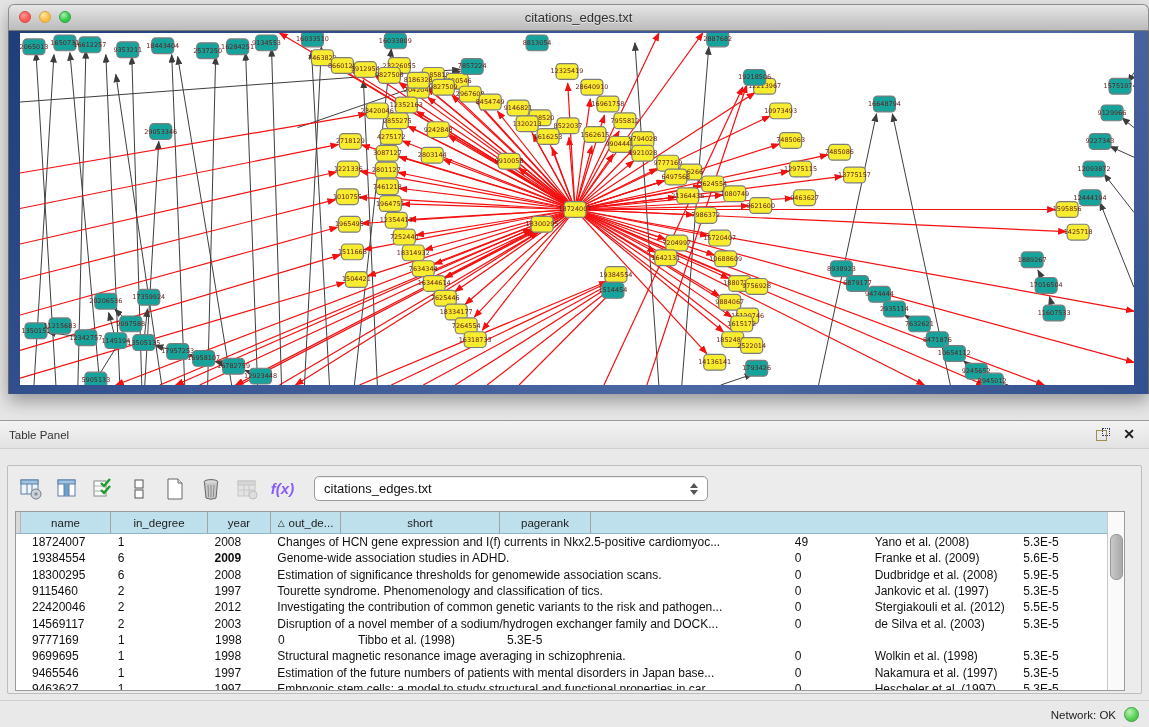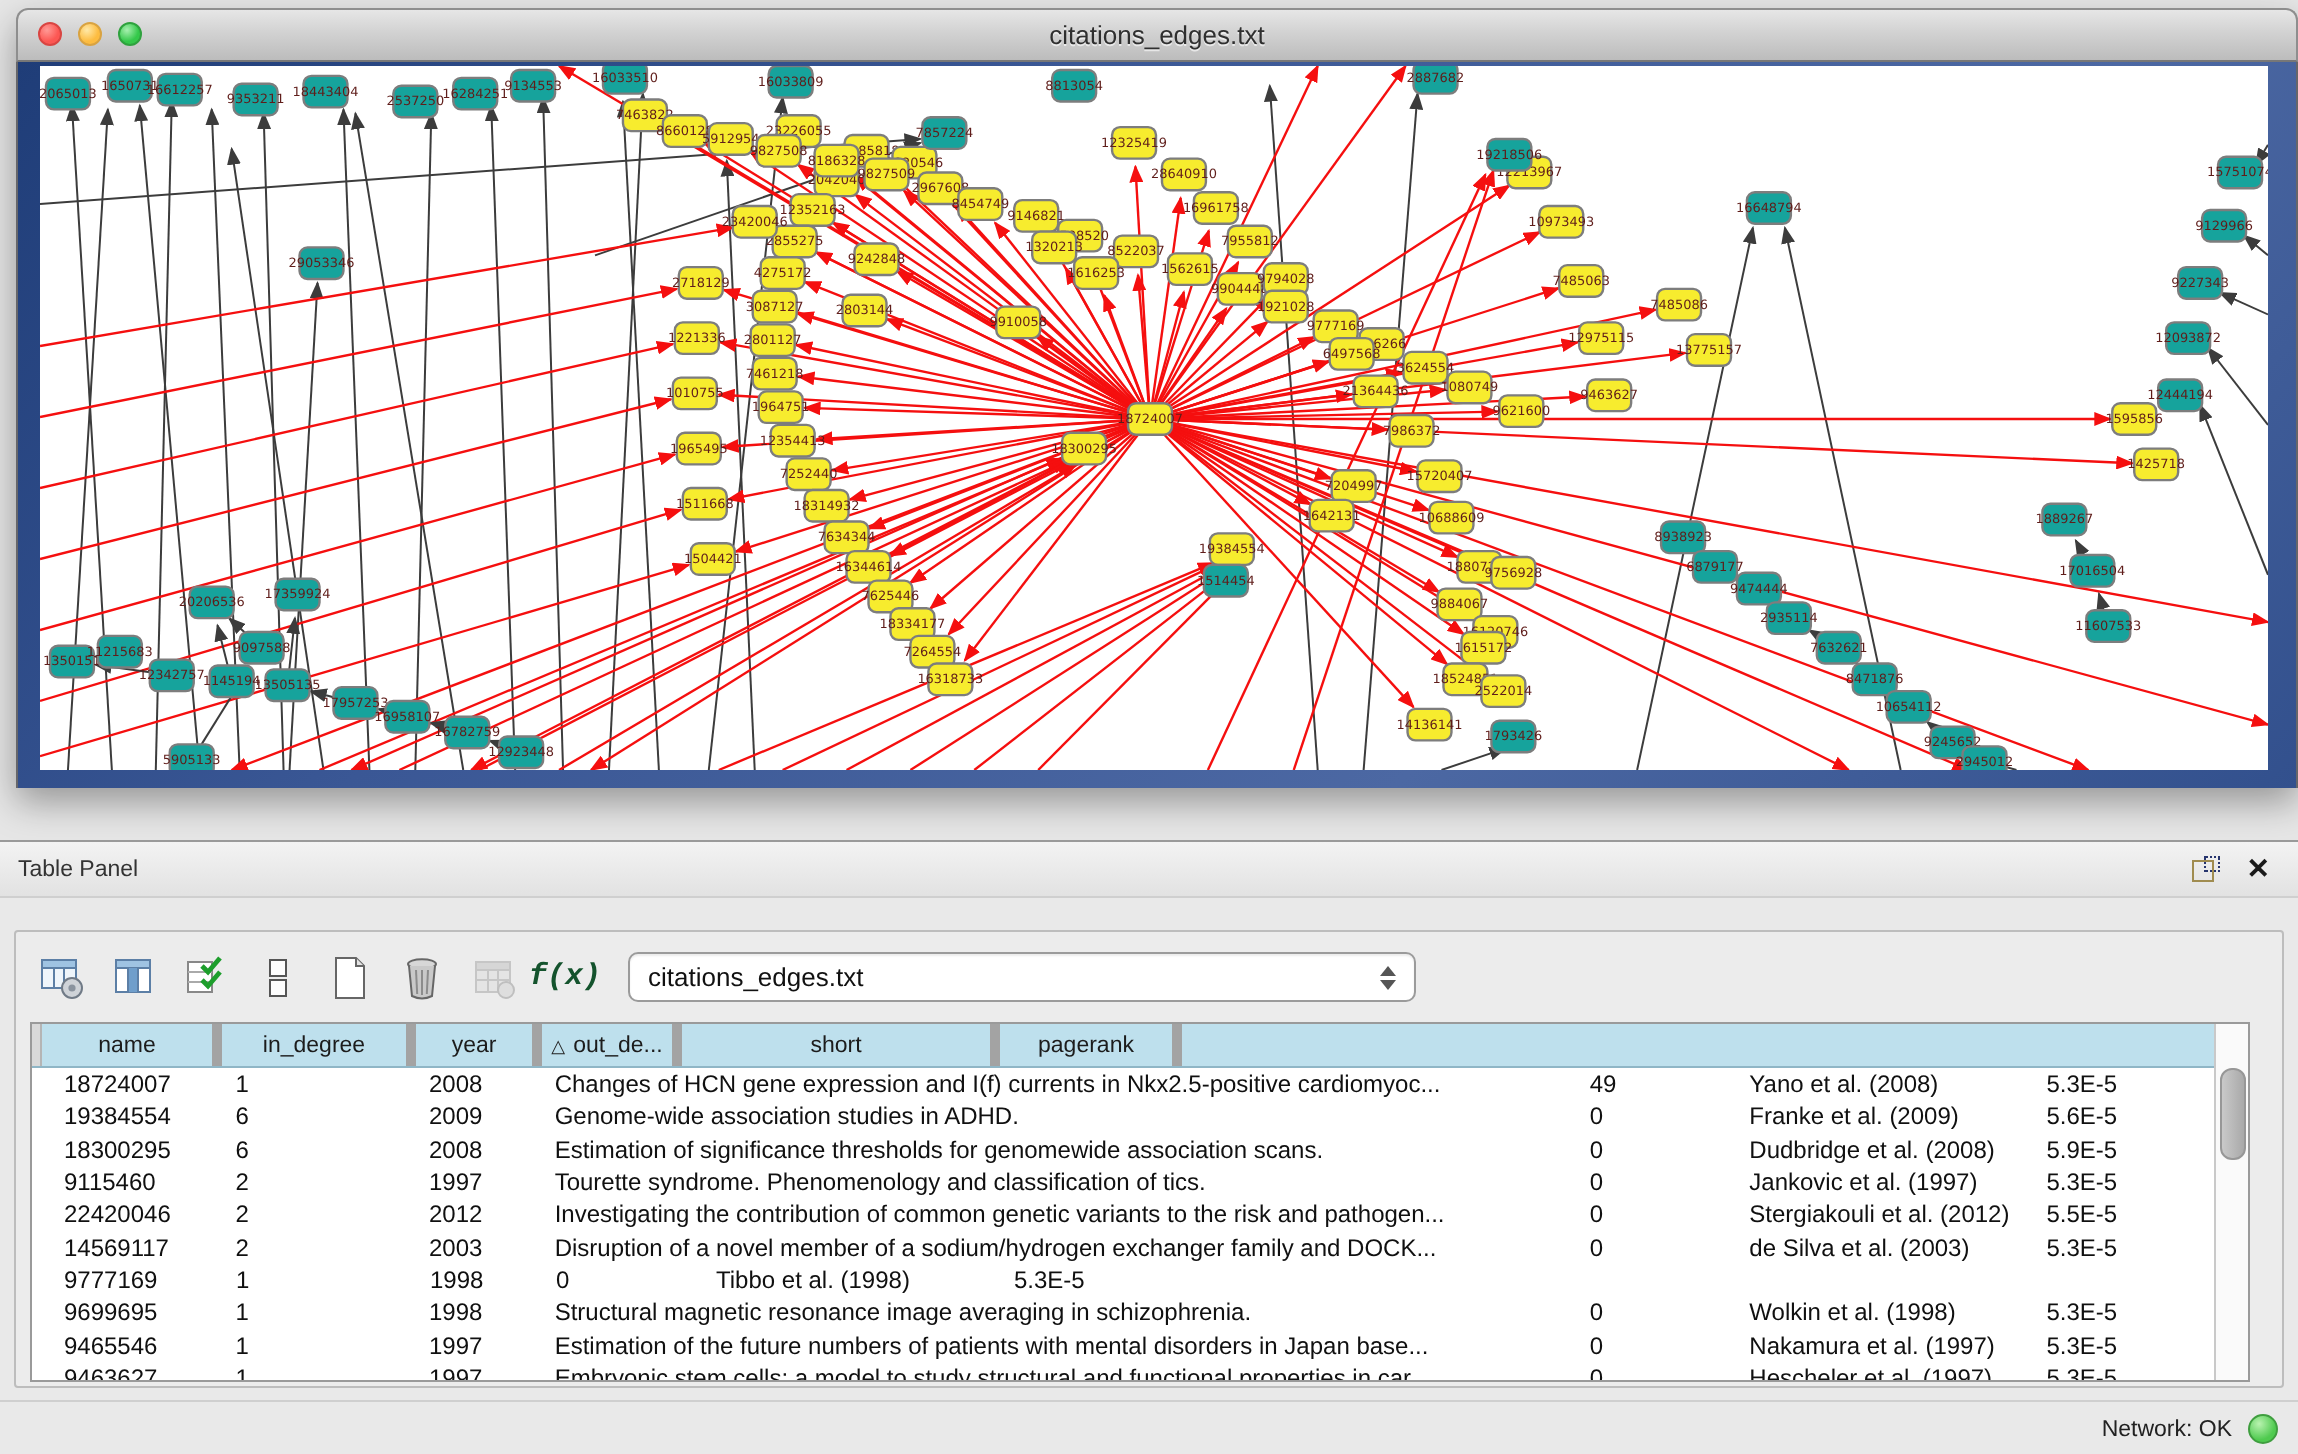--- a/index.html
+++ b/index.html
@@ -34,35 +34,35 @@
   .float-btn{width:14px;height:13px;position:relative;cursor:default;}
   .float-btn .sq1{position:absolute;left:0;bottom:0;width:9px;height:9px;border:1.4px solid #a08c50;}
   .float-btn .sq2{position:absolute;right:0;top:0;width:6px;height:6px;border:1.4px dotted #27356e;}
   .close-btn{font-size:14px;font-weight:bold;color:#1a1a1a;line-height:13px;cursor:default;}
   .panel-body{position:absolute;left:7px;top:44px;width:1133px;height:227px;
       background:#ececec;border:1px solid #bdbdbd;border-radius:2px;}
   
   .tp-toolbar{position:absolute;left:0;top:0;right:0;height:45px;display:flex;align-items:center;}
   .tb-icon{width:27px;height:27px;margin-left:9px;display:flex;align-items:center;justify-content:center;}
   .tb-icon svg{display:block;}
-  .fx{font-family:Liberation Mono, monospace;font-style:italic;font-weight:bold;font-size:15px;color:#14532d;}
+  .fx{font-family:Liberation Sans, sans-serif;font-style:italic;font-weight:bold;font-size:15px;color:#8b5cf6;}
   .dropdown{margin-left:18px;width:392px;height:23px;background:#fff;border:1px solid #9b9b9b;
       border-radius:5px;display:flex;align-items:center;box-shadow:inset 0 1px 1px rgba(0,0,0,.08);}
   .dropdown .dd-value{flex:1;font-size:13px;color:#111;padding-left:9px;}
   .dd-arrows{width:18px;display:flex;flex-direction:column;align-items:center;gap:2px;padding-right:4px;}
   .dd-arrows i{width:0;height:0;border-left:4px solid transparent;border-right:4px solid transparent;}
   .dd-arrows .up{border-bottom:5px solid #555;}
   .dd-arrows .dn{border-top:5px solid #555;}
   
   .data-table{position:absolute;left:7px;top:45px;width:1110px;height:180px;
       background:#fff;border:1px solid #9a9a9a;box-sizing:border-box;display:flex;flex-direction:column;overflow:hidden;}
   .dt-inner{flex:1;display:flex;}
   .dt-cols{flex:1;display:flex;flex-direction:column;overflow:hidden;}
   .dt-header{display:flex;height:21px;flex:none;background:#bee0ed;border-bottom:1px solid #8fb6c6;}
-  .dt-header .hcell{box-sizing:border-box;border-right:5px solid #a3a3a3;display:flex;
+  .dt-header .hcell{box-sizing:border-box;border-right:1px solid #a3a3a3;display:flex;
       align-items:center;justify-content:center;font-size:11.5px;color:#1c1c1c;overflow:hidden;white-space:nowrap;}
   .dt-header .corner{width:5px;background:#d9d9d9;border-right:1px solid #b5b5b5;}
   .sort-tri{font-size:9px;margin-right:4px;color:#222;}
   .dt-row{display:flex;height:16.3px;flex:none;background:#fff;}
   .dt-row .cell{box-sizing:border-box;padding-left:7px;font-size:12px;color:#101010;
       white-space:nowrap;overflow:hidden;display:flex;align-items:center;}
   .dt-row .cell.name{padding-left:11px;}
   .dt-row .cell.short{padding-left:17px;}
   .vscroll{width:16px;flex:none;background:#fafafa;border-left:1px solid #c9c9c9;position:relative;}
   .vthumb{position:absolute;left:2px;top:22px;width:11px;height:44px;border-radius:6px;
@@ -913,21 +913,21 @@
                 <div class="cell year" style="width: 63px;">2008</div>
                 <div class="cell title" style="width: 519px;">Changes of HCN gene expression and I(f) currents in Nkx2.5-positive cardiomyoc...</div>
                 <div class="cell out" style="width: 70px;">49</div>
                 <div class="cell short" style="width: 159px;">Yano et al. (2008)</div>
                 <div class="cell pagerank" style="width: 91px;">5.3E-5</div>
               </div>
               <div class="dt-row">
                 <div class="cell" style="width: 5px; padding: 0px;"></div>
                 <div class="cell name" style="width: 90px;">19384554</div>
                 <div class="cell in_degree" style="width: 97px;">6</div>
-                <div class="cell year" style="width: 63px;">2009</div>
+                <div class="cell year" style="width: 63px; font-weight: bold;">2009</div>
                 <div class="cell title" style="width: 519px;">Genome-wide association studies in ADHD.</div>
                 <div class="cell out" style="width: 70px;">0</div>
                 <div class="cell short" style="width: 159px;">Franke et al. (2009)</div>
                 <div class="cell pagerank" style="width: 91px;">5.6E-5</div>
               </div>
               <div class="dt-row">
                 <div class="cell" style="width: 5px; padding: 0px;"></div>
                 <div class="cell name" style="width: 90px;">18300295</div>
                 <div class="cell in_degree" style="width: 97px;">6</div>
                 <div class="cell year" style="width: 63px;">2008</div>

